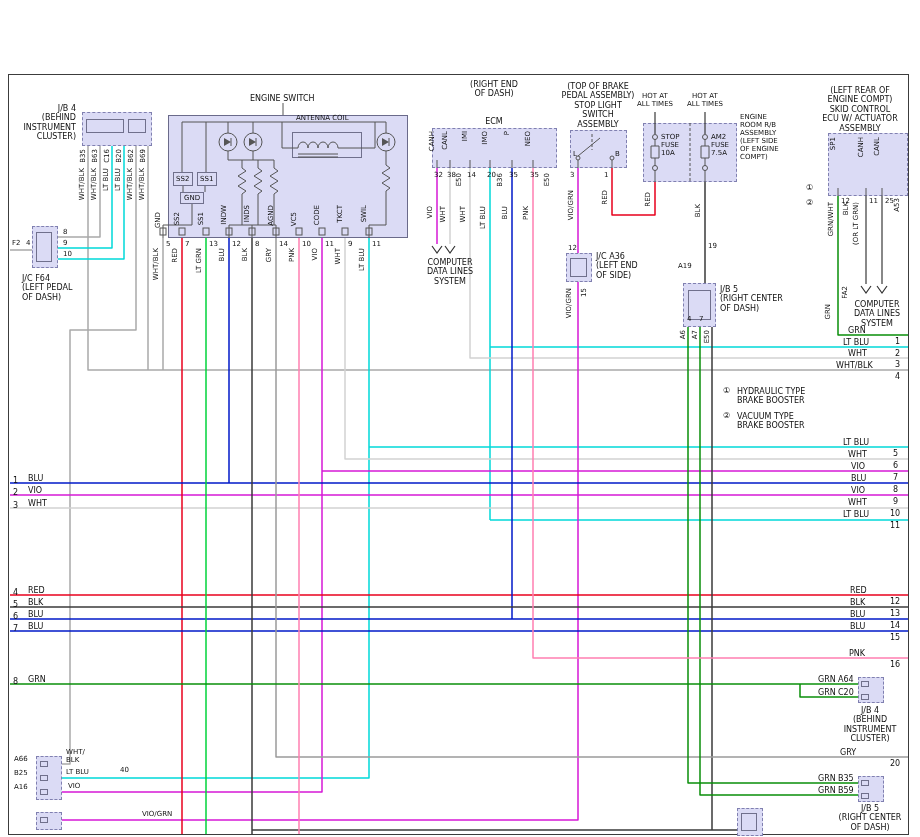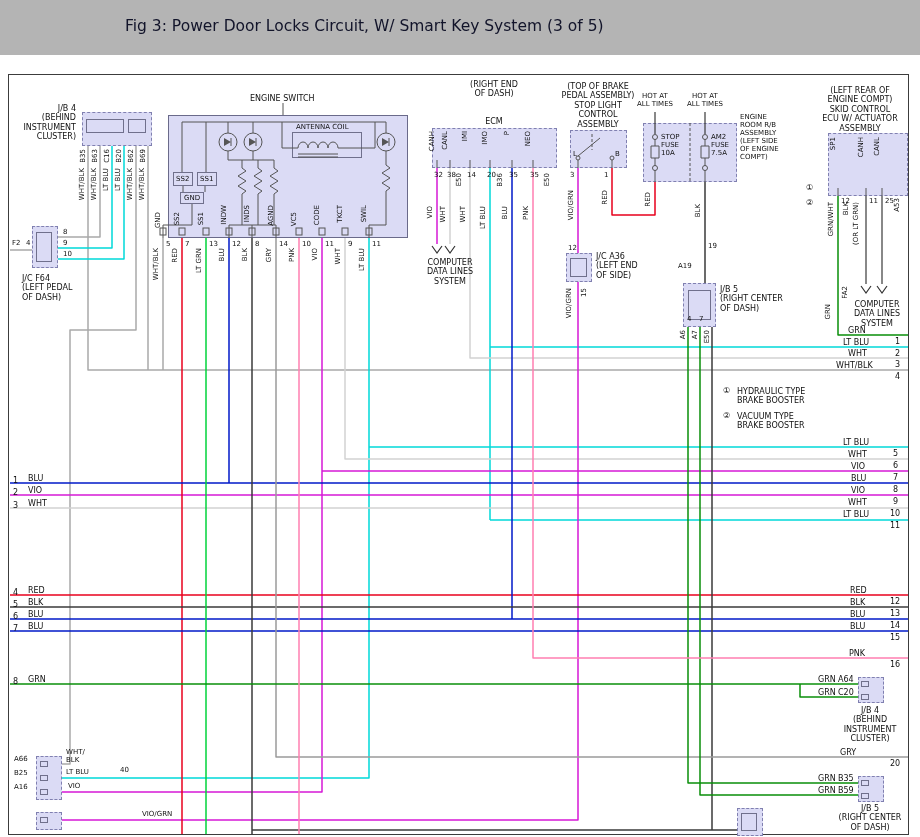--- a/index.html
+++ b/index.html
@@ -23,23 +23,20 @@
   .int{stroke:#555;fill:none;stroke-width:1}
   .fil{fill:#555;stroke:none}
   .chv{fill:none;stroke:#333;stroke-width:1.2}
   .dsh{stroke-dasharray:3,2}
 </style>
 </head>
 <body>
 
 <div id="stage">
 
-  <div class="hdr">
-    <div class="t">Fig 3: Power Door Locks Circuit, W/ Smart Key System (3 of 5)</div>
-  </div>
 
   <div class="frame"></div>
 
   <div class="bx" style="left:82px;top:112px;width:70px;height:34px"></div>
   <div class="bx sld" style="left:168px;top:115px;width:240px;height:123px"></div>
   <div class="bx" style="left:432px;top:128px;width:125px;height:40px"></div>
   <div class="bx" style="left:570px;top:130px;width:57px;height:38px"></div>
   <div class="bx" style="left:643px;top:123px;width:94px;height:59px"></div>
   <div class="bx" style="left:828px;top:133px;width:80px;height:63px"></div>
   <div class="bx" style="left:32px;top:226px;width:26px;height:42px"></div>
@@ -205,21 +202,21 @@
   <div class="L" style="left:22px;top:274px;width:62px">J/C F64
 (LEFT PEDAL
 OF DASH)</div>
   <span class="L t7" style="left:12px;top:239px">F2</span>
   <span class="L t7" style="left:26px;top:239px">4</span>
   <span class="L t7" style="left:63px;top:228px">8</span>
   <span class="L t7" style="left:63px;top:239px">9</span>
   <span class="L t7" style="left:63px;top:250px">10</span>
 
   <span class="L" style="left:250px;top:94px">ENGINE SWITCH</span>
-  <span class="L t7" style="left:296px;top:123px">ANTENNA COIL</span>
+  <span class="L t7" style="left:296px;top:114px">ANTENNA COIL</span>
   <span class="L t7" style="left:176px;top:175px">SS2</span>
   <span class="L t7" style="left:200px;top:175px">SS1</span>
   <span class="L t7" style="left:184px;top:194px">GND</span>
   <span class="L v t7" style="left:154px;top:212px">GND</span>
   <span class="L v t7" style="left:173px;top:212px">SS2</span>
   <span class="L v t7" style="left:197px;top:212px">SS1</span>
   <span class="L v t7" style="left:220px;top:205px">INDW</span>
   <span class="L v t7" style="left:243px;top:205px">INDS</span>
   <span class="L v t7" style="left:267px;top:205px">AGND</span>
   <span class="L v t7" style="left:290px;top:212px">VC5</span>
@@ -271,21 +268,21 @@
   <span class="L v t7" style="left:479px;top:206px">LT BLU</span>
   <span class="L v t7" style="left:501px;top:206px">BLU</span>
   <span class="L v t7" style="left:522px;top:206px">PNK</span>
   <div class="L c" style="left:420px;top:258px;width:60px">COMPUTER
 DATA LINES
 SYSTEM</div>
 
   <div class="L c" style="left:556px;top:82px;width:84px">(TOP OF BRAKE
 PEDAL ASSEMBLY)
 STOP LIGHT
-CONTROL
+SWITCH
 ASSEMBLY</div>
   <span class="L t7" style="left:573px;top:150px">L</span>
   <span class="L t7" style="left:615px;top:150px">B</span>
   <span class="L t7" style="left:570px;top:171px">3</span>
   <span class="L t7" style="left:604px;top:171px">1</span>
   <span class="L v t7" style="left:567px;top:190px">VIO/GRN</span>
   <span class="L v t7" style="left:601px;top:190px">RED</span>
   <span class="L v t7" style="left:644px;top:192px">RED</span>
 
   <div class="L c t7" style="left:631px;top:92px;width:48px">HOT AT

